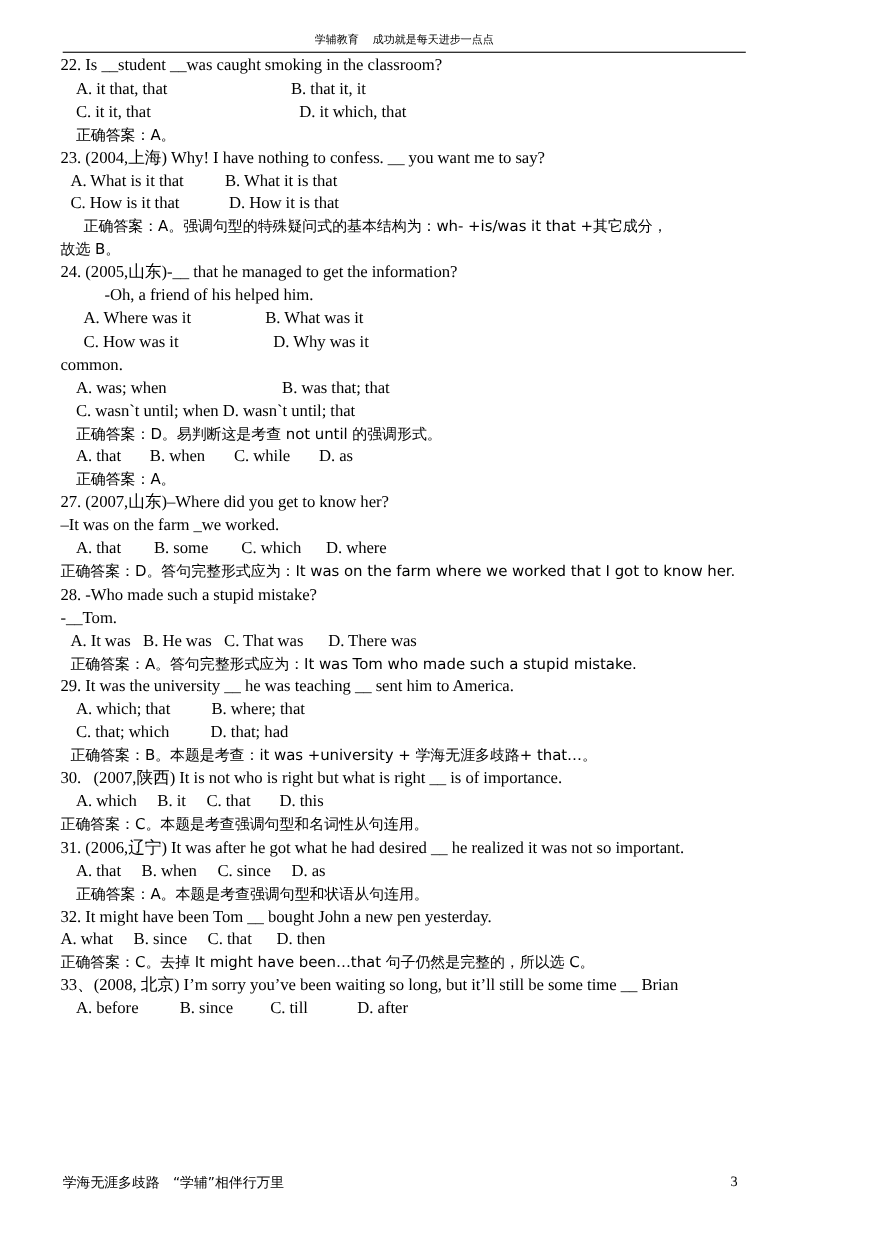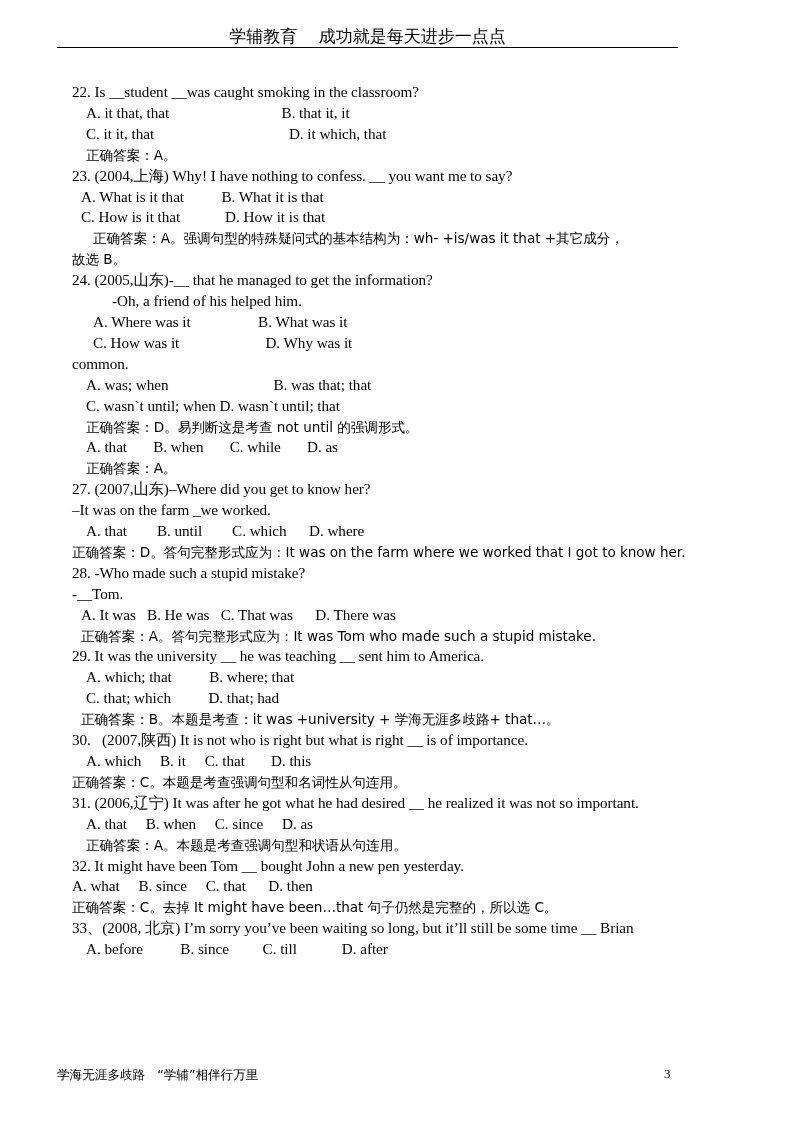--- a/index.html
+++ b/index.html
@@ -22,41 +22,40 @@
     height: 1123px;
   }
 
   
   .header {
     position: absolute;
     left: 57px;
     top: 28px;
     width: 621px;
     text-align: center;
-    font-size: 17px;
+    font-size: 10px;
     line-height: 17px;
     font-family: "DejaVu Sans", "Liberation Sans", sans-serif;
     white-space: pre;
   }
   .header-rule {
     position: absolute;
     left: 57px;
     top: 47px;
     width: 621px;
     height: 0;
     border-top: 1.6px solid #000;
   }
 
   
   .content {
     position: absolute;
-    left: 72px;
+    left: 55px;
     top: 50px;
     width: 625px;
-    margin-top: 32px;
   }
   .ln {
     font-size: 15.2px;
     line-height: 20.9px;
     white-space: pre;
     letter-spacing: -0.05px;
   }
   .ln.cn {
     font-family: "DejaVu Sans", "Liberation Sans", sans-serif;
     font-size: 13.6px;
@@ -117,21 +116,21 @@
     <div class="ln i0">common.</div>
     <div class="ln i2">A. was; when                            B. was that; that</div>
     <div class="ln i2">C. wasn`t until; when D. wasn`t until; that</div>
     <div class="ln cn i2">正确答案：D。易判断这是考查 not until 的强调形式。</div>
 
     <div class="ln i2">A. that       B. when       C. while       D. as</div>
     <div class="ln cn i2">正确答案：A。</div>
 
     <div class="ln i0">27. (2007,山东)–Where did you get to know her?</div>
     <div class="ln i0">–It was on the farm _we worked.</div>
-    <div class="ln i2">A. that        B. until        C. which      D. where</div>
+    <div class="ln i2">A. that        B. some        C. which      D. where</div>
     <div class="ln cn i0">正确答案：D。答句完整形式应为：It was on the farm where we worked that I got to know her.</div>
 
     <div class="ln i0">28. -Who made such a stupid mistake?</div>
     <div class="ln i0">-__Tom.</div>
     <div class="ln i1">A. It was   B. He was   C. That was      D. There was</div>
     <div class="ln cn i1">正确答案：A。答句完整形式应为：It was Tom who made such a stupid mistake.</div>
 
     <div class="ln i0">29. It was the university __ he was teaching __ sent him to America.</div>
     <div class="ln i2">A. which; that          B. where; that</div>
     <div class="ln i2">C. that; which          D. that; had</div>

